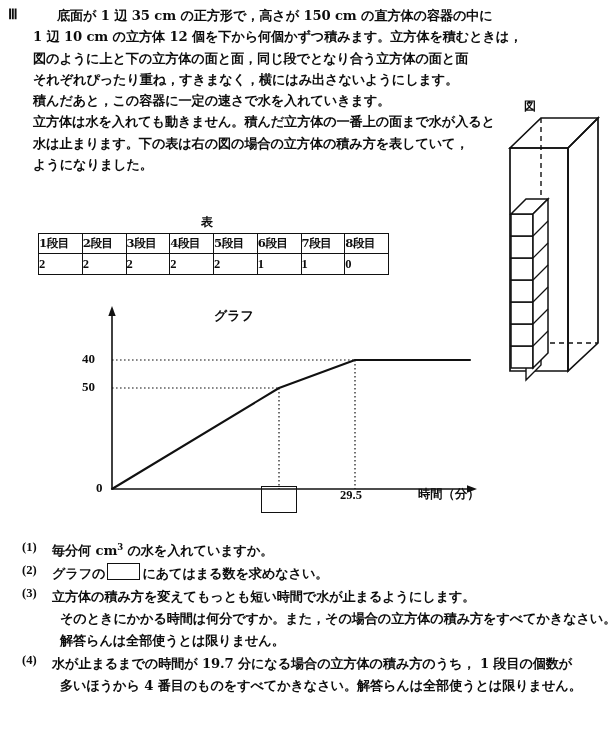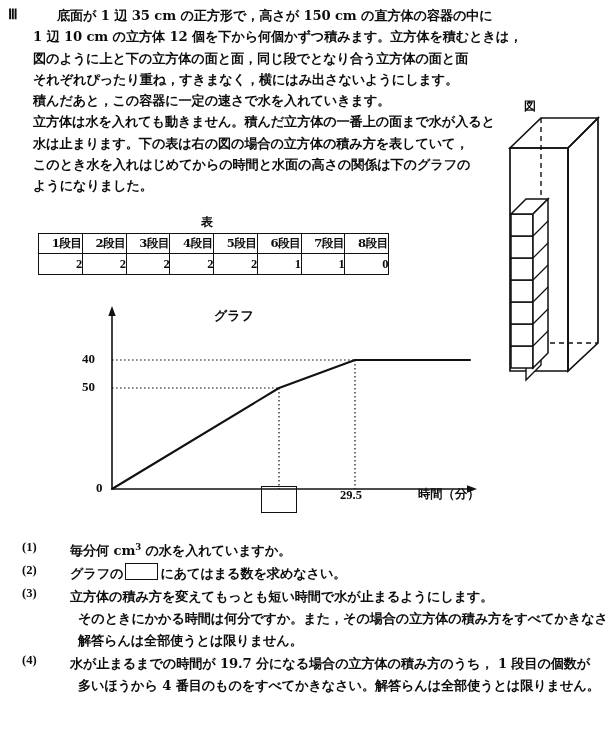--- a/index.html
+++ b/index.html
@@ -64,21 +64,21 @@
     left: 38px;
     top: 233px;
     border-collapse: collapse;
     table-layout: fixed;
     width: 342px;
   }
   table.dan-table td {
     border: 1.1px solid #111;
     width: 42.75px;
     height: 19px;
-    text-align: right;
+    text-align: left;
     vertical-align: middle;
     font-size: 11.6px;
     font-weight: bold;
     font-family: "DejaVu Serif", serif;
     padding: 0;
     letter-spacing: -0.4px;
   }
   table.dan-table td.val {
     font-size: 12.5px;
     height: 20px;
@@ -195,21 +195,21 @@
   .q-num {
     position: absolute;
     left: 0;
     top: 0;
     width: 28px;
     font-size: 12.6px;
     font-weight: bold;
     font-family: "Liberation Serif", serif;
   }
   .q-body {
-    margin-left: 48px;
+    margin-left: 30px;
   }
   .q-line {
     font-size: 13.2px;
     line-height: 22px;
     font-weight: bold;
     white-space: pre;
     letter-spacing: -0.15px;
     font-family: "DejaVu Serif", serif;
   }
   .q-line.sub { margin-left: 8px; }
@@ -236,21 +236,20 @@
   <div class="prob-num">Ⅲ</div>
 
   <div class="body-lines">
     <div class="body-line indent">底面が 1 辺 35 cm の正方形で，高さが 150 cm の直方体の容器の中に</div>
     <div class="body-line">1 辺 10 cm の立方体 12 個を下から何個かずつ積みます。立方体を積むときは，</div>
     <div class="body-line">図のように上と下の立方体の面と面，同じ段でとなり合う立方体の面と面</div>
     <div class="body-line">それぞれぴったり重ね，すきまなく，横にはみ出さないようにします。</div>
     <div class="body-line">積んだあと，この容器に一定の速さで水を入れていきます。</div>
     <div class="body-line">立方体は水を入れても動きません。積んだ立方体の一番上の面まで水が入ると</div>
     <div class="body-line">水は止まります。下の表は右の図の場合の立方体の積み方を表していて，</div>
-    <div class="body-line">このとき水を入れはじめてからの時間と水面の高さの関係は下のグラフの</div>
     <div class="body-line">ようになりました。</div>
   </div>
 
   <div class="table-caption">表</div>
 
   <table class="dan-table">
     <tbody>
         <tr>
       <td>1段目</td>
       <td>2段目</td>

